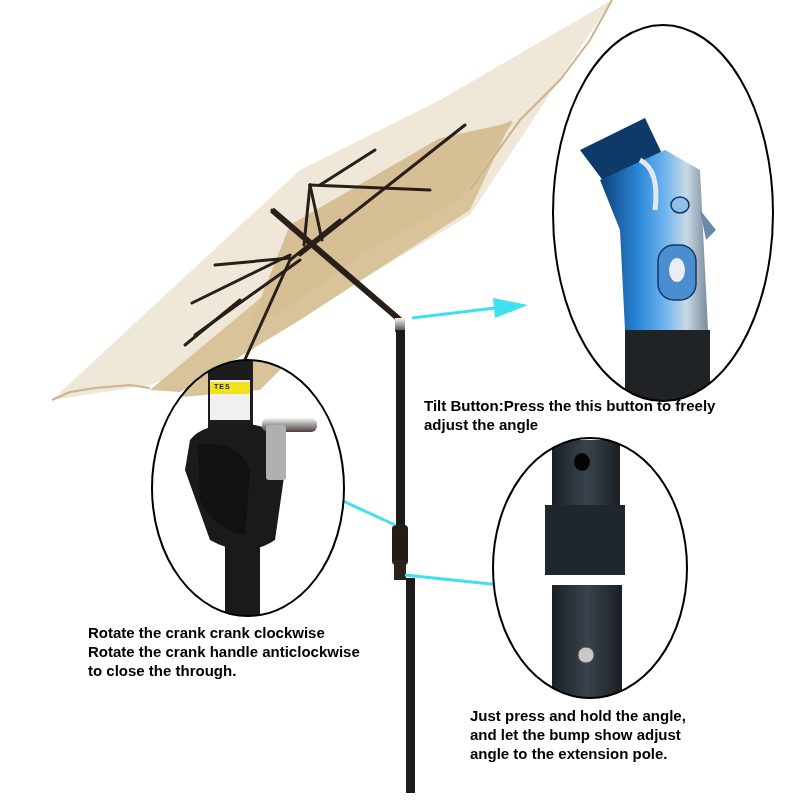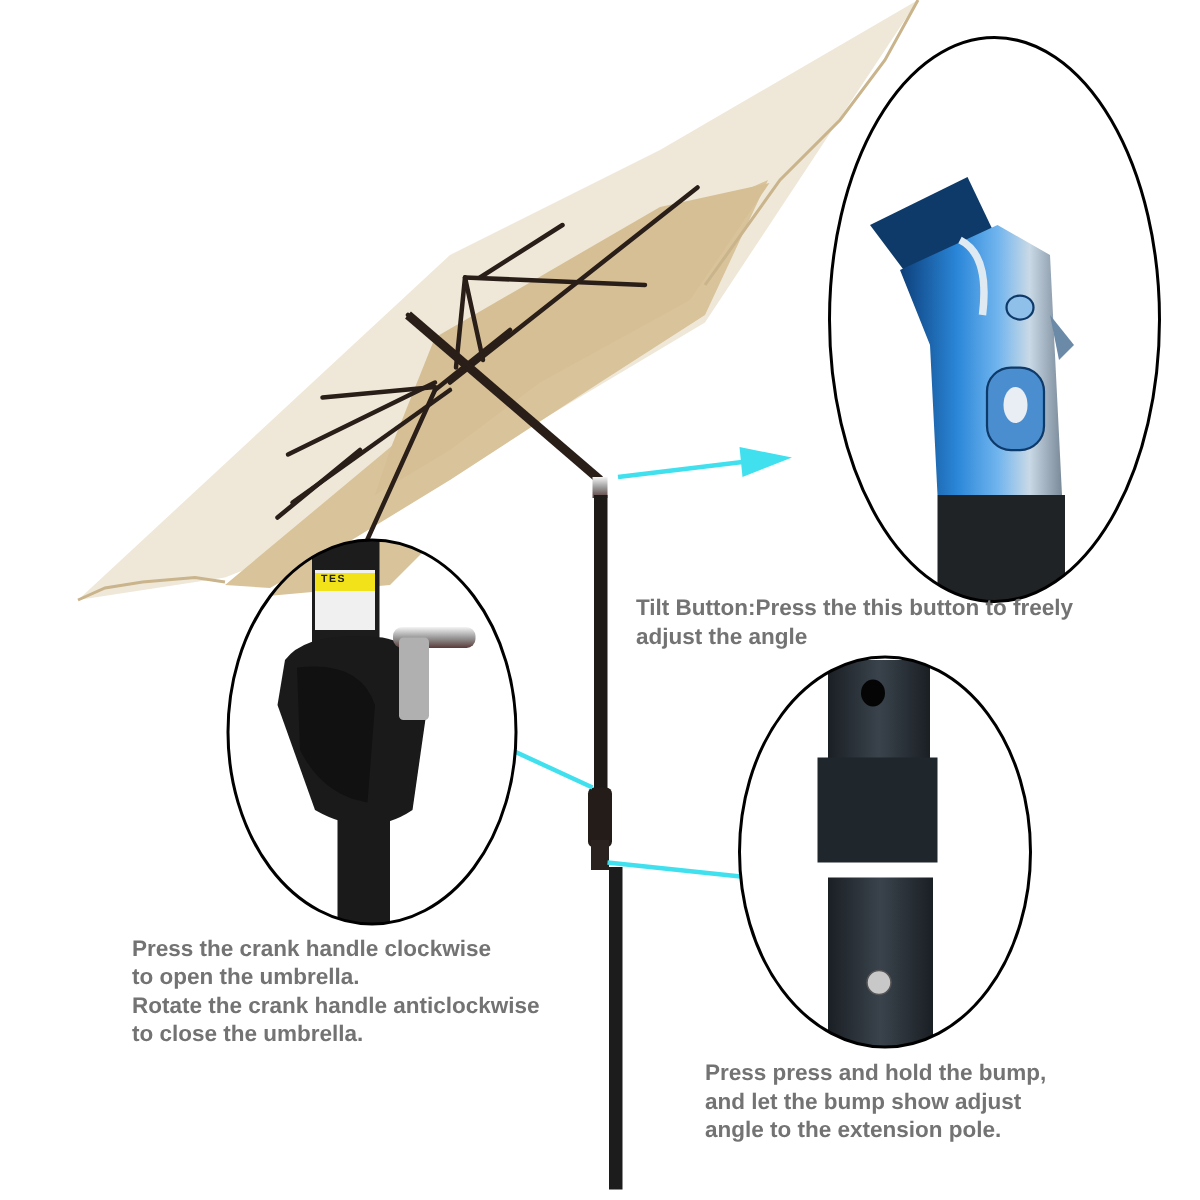--- a/index.html
+++ b/index.html
@@ -1,20 +1,20 @@
 <!DOCTYPE html>
 <html><head>
 <meta charset="utf-8">
 <style>
   html, body { margin: 0; padding: 0; background: #ffffff; }
   body { width: 800px; height: 800px; position: relative; overflow: hidden; font-family: "Liberation Sans", sans-serif; }
   #scene { position: absolute; left: 0; top: 0; width: 800px; height: 800px; }
   .caption {
     position: absolute;
-    color: #737373;
+    color: #000000;
     font-family: "Liberation Sans", sans-serif;
     font-weight: bold;
     font-size: 15px;
     line-height: 19px;
     margin: 0;
   }
   .caption span { display: block; white-space: nowrap; }
   #tilt-caption { left: 424px; top: 396px; }
   #crank-caption { left: 88px; top: 623px; }
   #bump-caption { left: 470px; top: 706px; }
@@ -148,23 +148,22 @@
 </svg>
 
 <div class="label-text" style="left:214px; top:383px;">TES</div>
 
 <div id="tilt-caption" class="caption">
   <span>Tilt Button:Press the this button to freely</span>
   <span>adjust the angle</span>
 </div>
 
 <div id="crank-caption" class="caption">
-  <span>Press the crank handle clockwise</span>
-  <span>to open the umbrella.</span>
+  <span>Rotate the crank crank clockwise</span>
   <span>Rotate the crank handle anticlockwise</span>
-  <span>to close the umbrella.</span>
+  <span>to close the through.</span>
 </div>
 
 <div id="bump-caption" class="caption">
-  <span>Press press and hold the bump,</span>
+  <span>Just press and hold the angle,</span>
   <span>and let the bump show adjust</span>
   <span>angle to the extension pole.</span>
 </div>
 
 </body></html>

